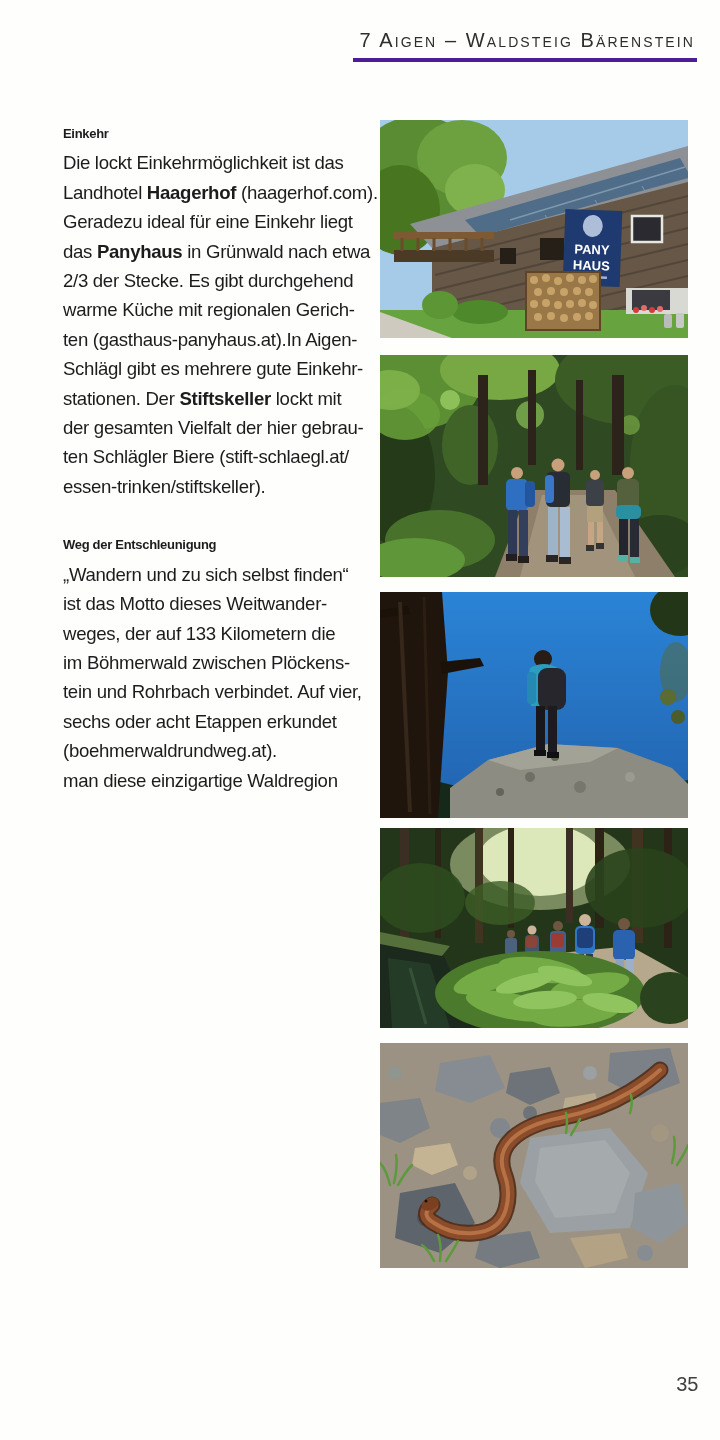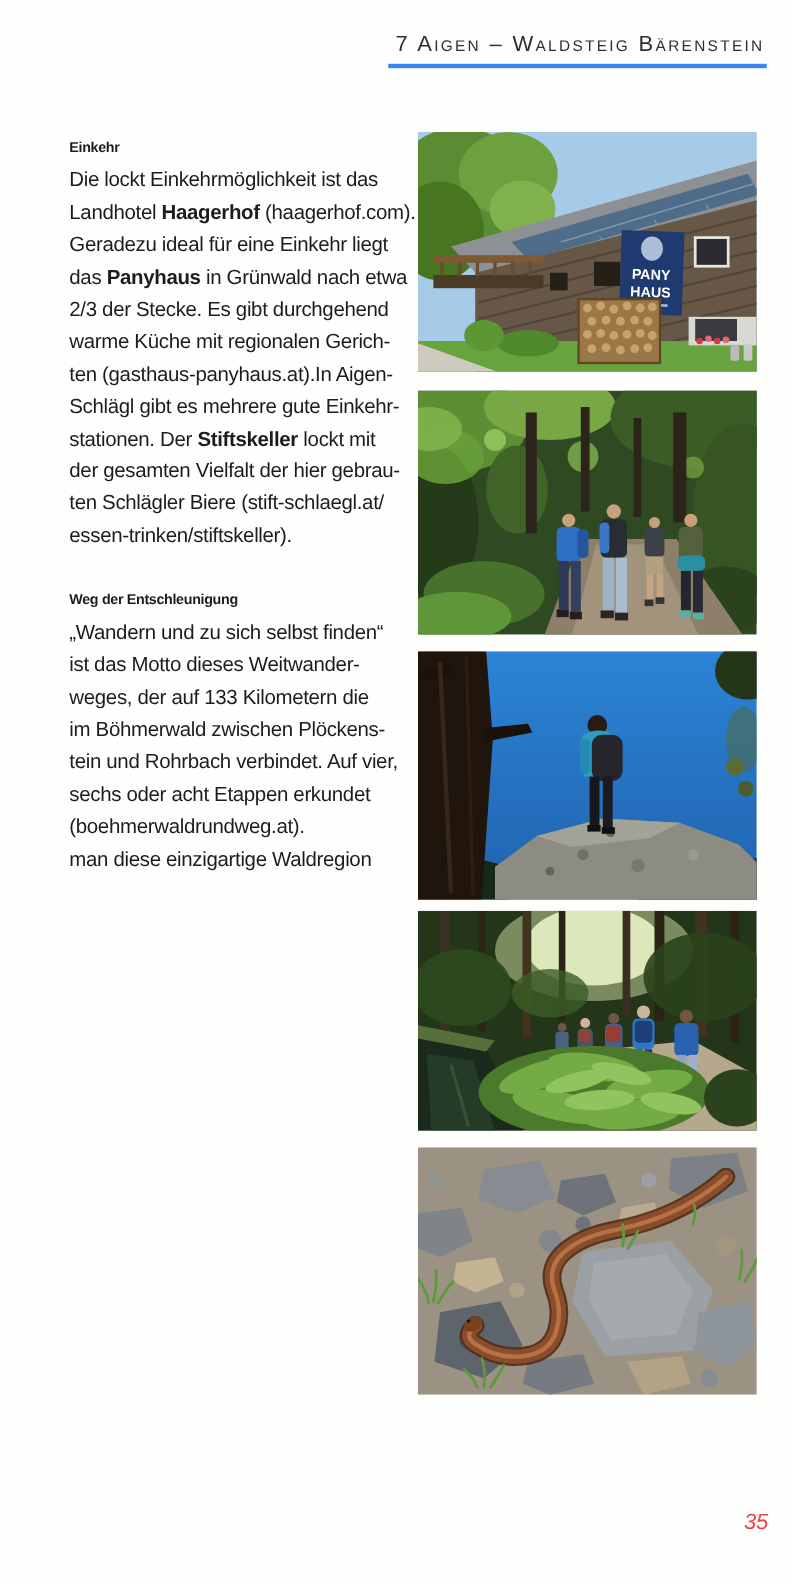--- a/index.html
+++ b/index.html
@@ -7,36 +7,36 @@
     width:720px;height:1440px;position:relative;overflow:hidden;
     background:#fefefd;
     font-family:"Liberation Sans",sans-serif;
     color:#1c1c1c;
   }
   .page-header{
     position:absolute;top:29px;right:23px;
     font-variant:small-caps;
     font-size:20px;letter-spacing:2.1px;color:#2e2e2e;
     padding:0 2px 6px 6px;
-    border-bottom:4px solid #3b82f6;
+    border-bottom:4px solid #4c1d95;
     white-space:nowrap;
   }
   .text-column{
     position:absolute;left:63px;top:119px;width:322px;
     font-size:18.6px;line-height:29.4px;letter-spacing:-0.3px;
   }
   .text-section + .text-section{margin-top:29px;}
   .heading{font-weight:bold;font-size:13px;}
   .line{white-space:nowrap;}
   .bold{font-weight:bold;}
   .photo{position:absolute;left:380px;width:308px;overflow:hidden;background:#ddd;}
   .photo svg{display:block;width:100%;height:100%;}
   .page-number{
     position:absolute;right:22px;bottom:44px;
-    font-size:20px;color:#ef4444;letter-spacing:-0.3px;font-style:italic;
+    font-size:20px;color:#404040;letter-spacing:-0.3px;
   }
 </style>
 </head>
 <body>
 
 <div class="page-header">7 Aigen – Waldsteig Bärenstein</div>
 
 <div class="text-column">
     <section class="text-section">
       <div class="heading">Einkehr</div>

